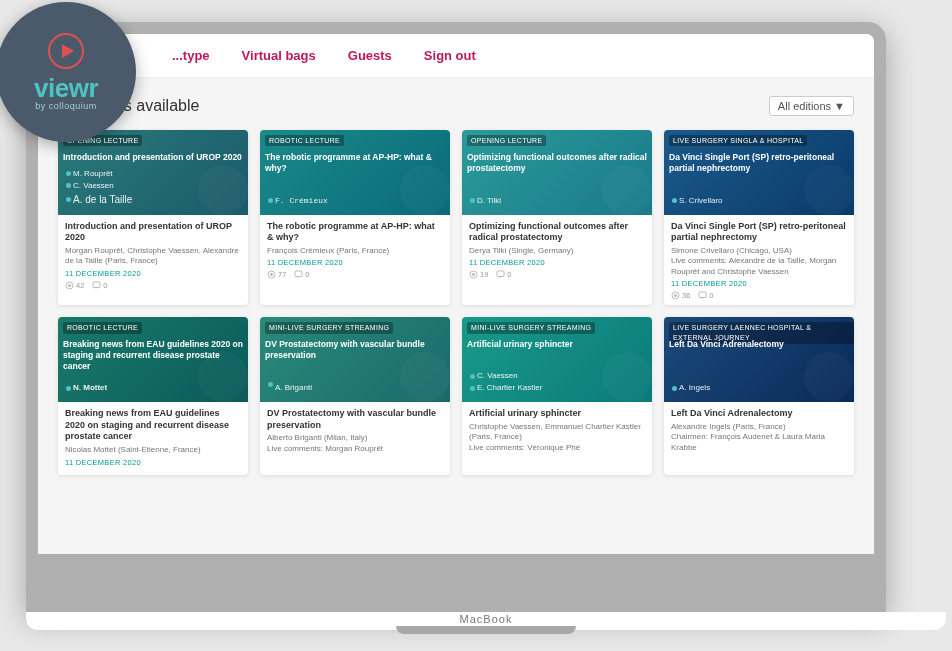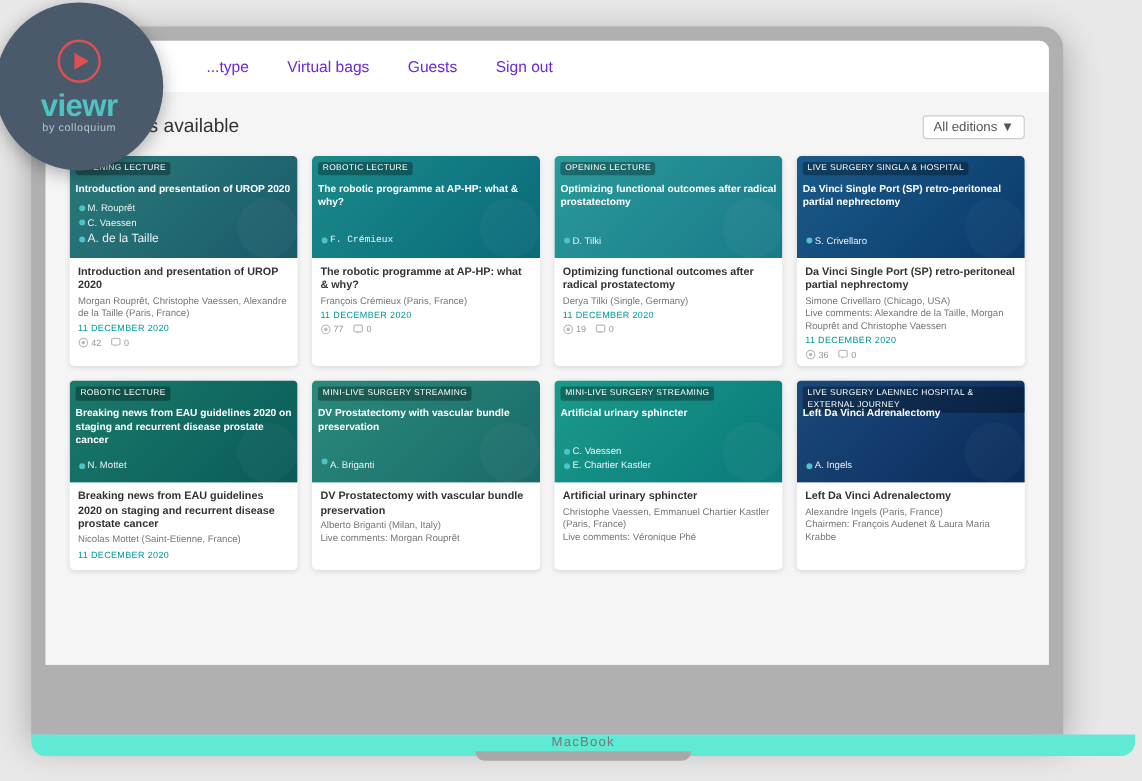--- a/index.html
+++ b/index.html
@@ -29,21 +29,21 @@
       height: 520px;
       background: #fff;
       border-radius: 8px 8px 0 0;
       overflow: hidden;
       position: relative;
     }
 
     .laptop-base {
       width: 920px;
       height: 18px;
-      background: #5eead4;
+      background: #ffffff;
       border-radius: 0 0 12px 12px;
       margin: 0 auto;
       position: relative;
     }
     .laptop-base::after {
       content: '';
       display: block;
       width: 180px;
       height: 8px;
       background: #a8a8a8;
@@ -112,23 +112,24 @@
       height: 44px;
       display: flex;
       align-items: center;
       padding-left: 130px;
       border-bottom: 1px solid #eee;
       gap: 24px;
     }
 
     .nav-item {
       font-size: 13px;
-      color: #6d28d9;
+      color: #be185d;
       cursor: pointer;
       padding: 0 4px;
+      font-weight: bold;
     }
 
     
     .main-content {
       background: #f5f5f5;
       padding: 18px 20px;
       height: calc(520px - 44px);
       overflow-y: auto;
     }
 
@@ -469,21 +470,21 @@
 
     </div>
   </div>
             <div class="card">
     <div class="card-thumb bg-teal-4">
       <div class="card-tag">ROBOTIC LECTURE</div>
       <div class="card-thumb-title">Breaking news from EAU guidelines 2020 on staging and recurrent disease prostate cancer</div>
       <div class="card-speaker">
                   <div style="display:flex;align-items:center;gap:2px;">
                     <span style="display:inline-block;width:5px;height:5px;border-radius:50%;background:#4fc3c3;flex-shrink:0;"></span>
-                    <span style="font-size:8px;color:rgba(255,255,255,0.9);">N. Mottet</span>
+                    <span style="font-size:8px;color:rgba(255,255,255,0.9);font-weight:bold;">N. Mottet</span>
                   </div>
                 </div>
     </div>
     <div class="card-body">
       <div class="card-title">Breaking news from EAU guidelines 2020 on staging and recurrent disease prostate cancer</div>
       <div class="card-meta">
                   <div>Nicolas Mottet (Saint-Etienne, France)</div>
                 </div>
       <div class="card-date">11 DECEMBER 2020</div>
 

